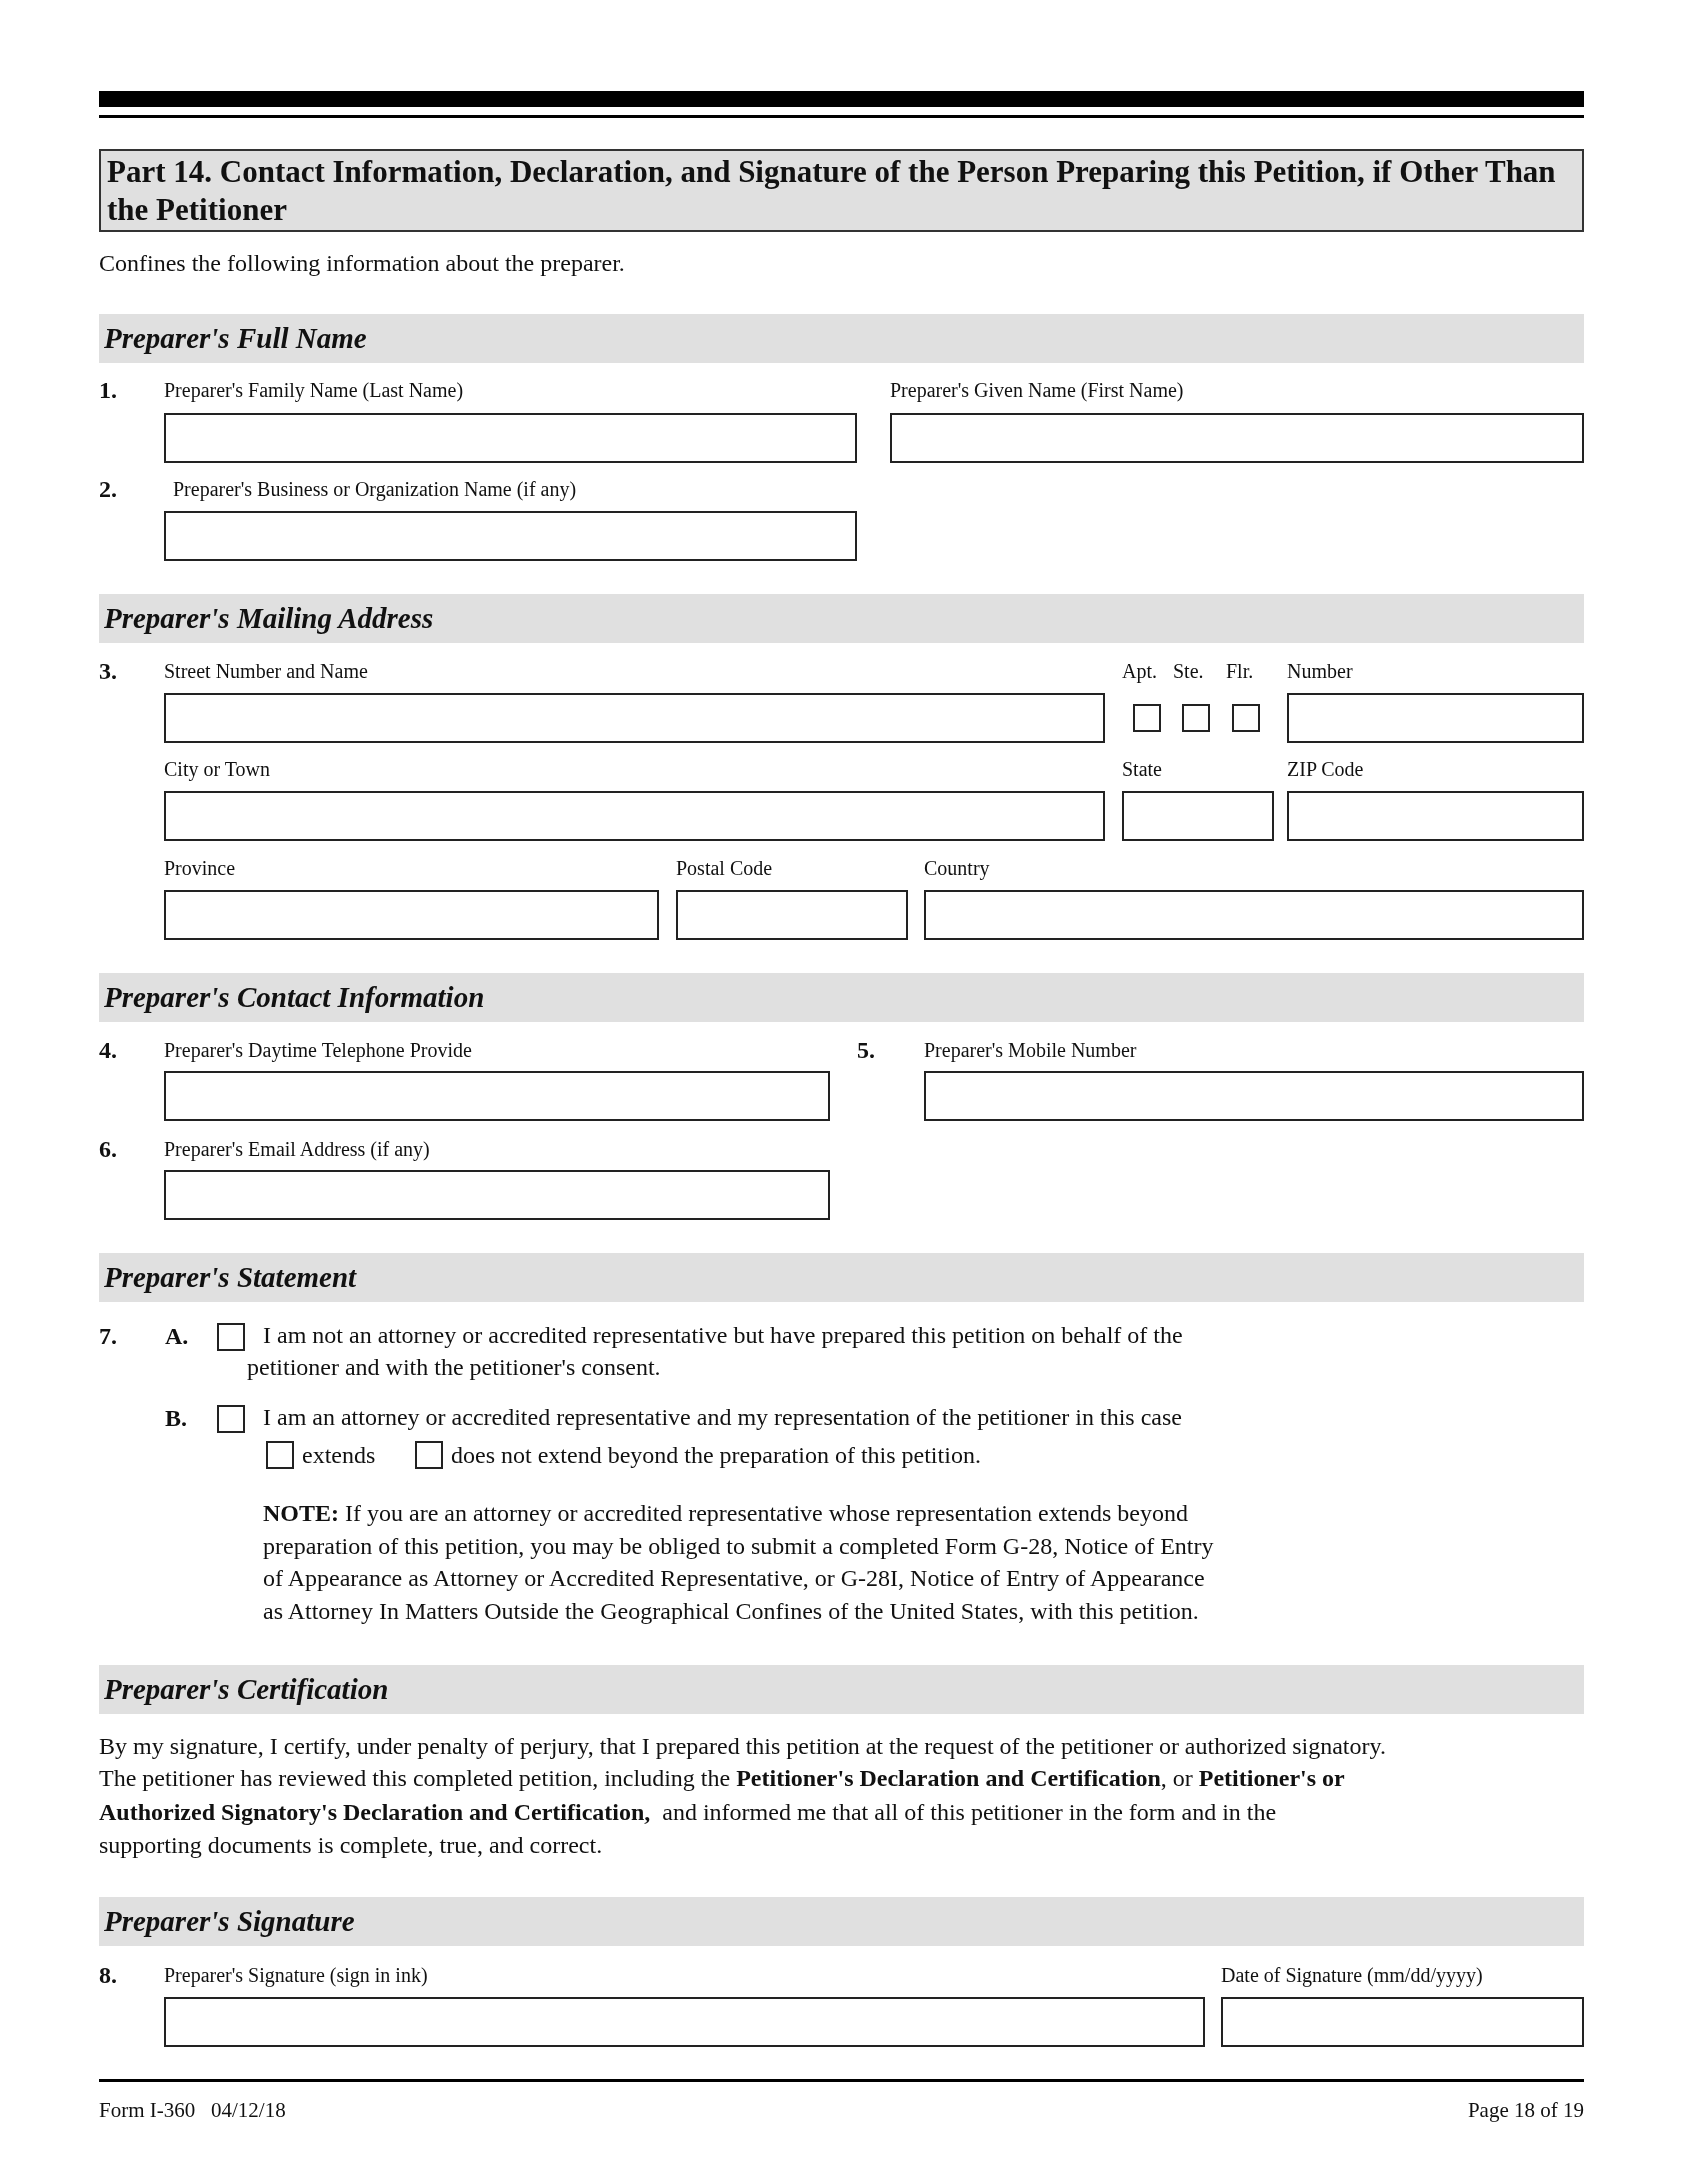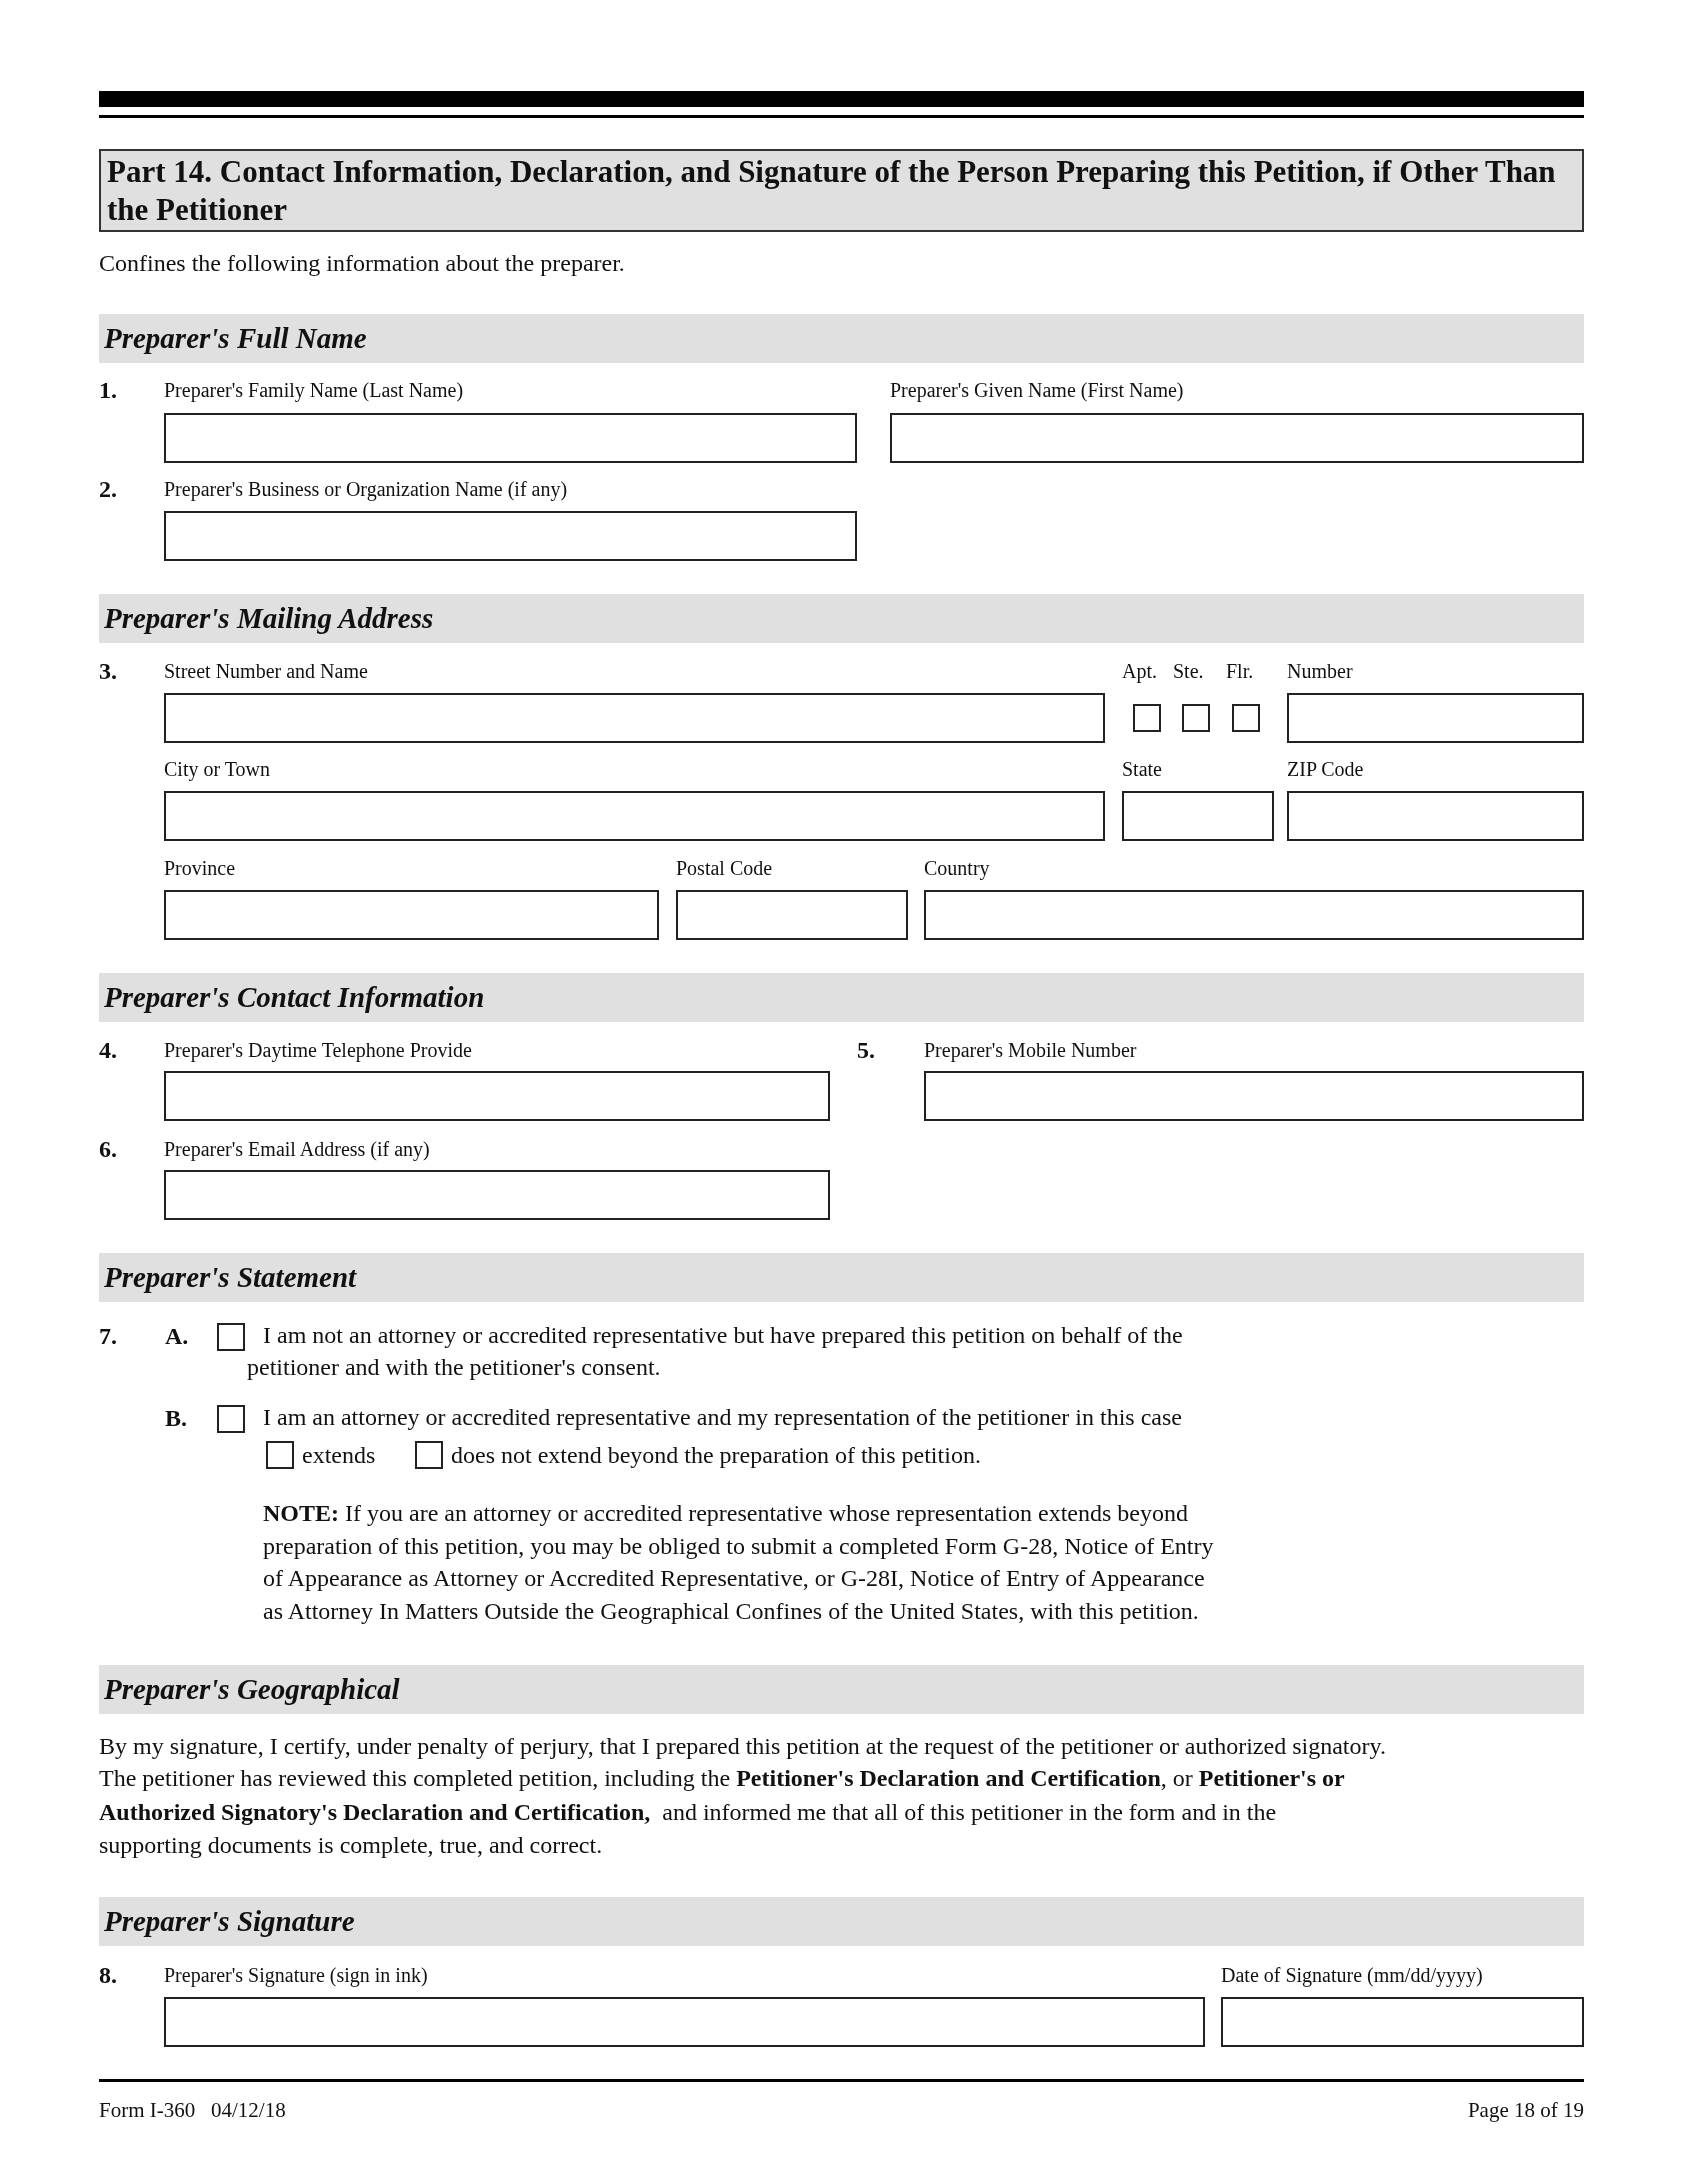--- a/index.html
+++ b/index.html
@@ -39,21 +39,21 @@
 <div class="abs sec" style="top:314px">
   <span class="sec-title">Preparer's Full Name</span>
 </div>
 <span class="abs num" style="left:99px;top:375px">1.</span>
 <span class="abs lbl" style="left:164px;top:375px">Preparer's Family Name (Last Name)</span>
 <span class="abs lbl" style="left:890px;top:375px">Preparer's Given Name (First Name)</span>
 <div class="abs field" style="left:164px;top:413px;width:693px"></div>
 <div class="abs field" style="left:890px;top:413px;width:694px"></div>
 
 <span class="abs num" style="left:99px;top:474px">2.</span>
-<span class="abs lbl" style="left:164px;top:474px">Preparer's Business or Organization Name (if any)</span>
+<span class="abs lbl" style="left:173px;top:474px">Preparer's Business or Organization Name (if any)</span>
 <div class="abs field" style="left:164px;top:511px;width:693px"></div>
 
 <div class="abs sec" style="top:594px">
   <span class="sec-title">Preparer's Mailing Address</span>
 </div>
 <span class="abs num" style="left:99px;top:656px">3.</span>
 <span class="abs lbl" style="left:164px;top:656px">Street Number and Name</span>
 <span class="abs lbl" style="left:1122px;top:656px">Apt.</span>
 <span class="abs lbl" style="left:1173px;top:656px">Ste.</span>
 <span class="abs lbl" style="left:1226px;top:656px">Flr.</span>
@@ -108,21 +108,21 @@
 <span class="abs txt" style="left:302px;top:1439px">extends</span>
 <div class="abs cb" style="left:415px;top:1441px"></div>
 <span class="abs txt" style="left:451px;top:1439px">does not extend beyond the preparation of this petition.</span>
 
 <div class="abs txt" style="left:263px;top:1497px"><b>NOTE:</b><span> If you are an attorney or accredited representative whose representation extends beyond</span></div>
 <div class="abs txt" style="left:263px;top:1530px">preparation of this petition, you may be obliged to submit a completed Form G-28, Notice of Entry</div>
 <div class="abs txt" style="left:263px;top:1562px">of Appearance as Attorney or Accredited Representative, or G-28I, Notice of Entry of Appearance</div>
 <div class="abs txt" style="left:263px;top:1595px">as Attorney In Matters Outside the Geographical Confines of the United States, with this petition.</div>
 
 <div class="abs sec" style="top:1665px">
-  <span class="sec-title">Preparer's Geographical</span>
+  <span class="sec-title">Preparer's Certification</span>
 </div>
 <div class="abs txt" style="left:99px;top:1730px">By my signature, I certify, under penalty of perjury, that I prepared this petition at the request of the petitioner or authorized signatory.</div>
 <div class="abs txt" style="left:99px;top:1762px"><span>The petitioner has reviewed this completed petition, including the </span><b>Petitioner's Declaration and Certification</b><span>, or </span><b>Petitioner's or</b></div>
 <div class="abs txt" style="left:99px;top:1796px;white-space:pre"><b>Authorized Signatory's Declaration and Certification,</b><span>  and informed me that all of this petitioner in the form and in the</span></div>
 <div class="abs txt" style="left:99px;top:1829px">supporting documents is complete, true, and correct.</div>
 
 <div class="abs sec" style="top:1897px">
   <span class="sec-title">Preparer's Signature</span>
 </div>
 <span class="abs num" style="left:99px;top:1960px">8.</span>

